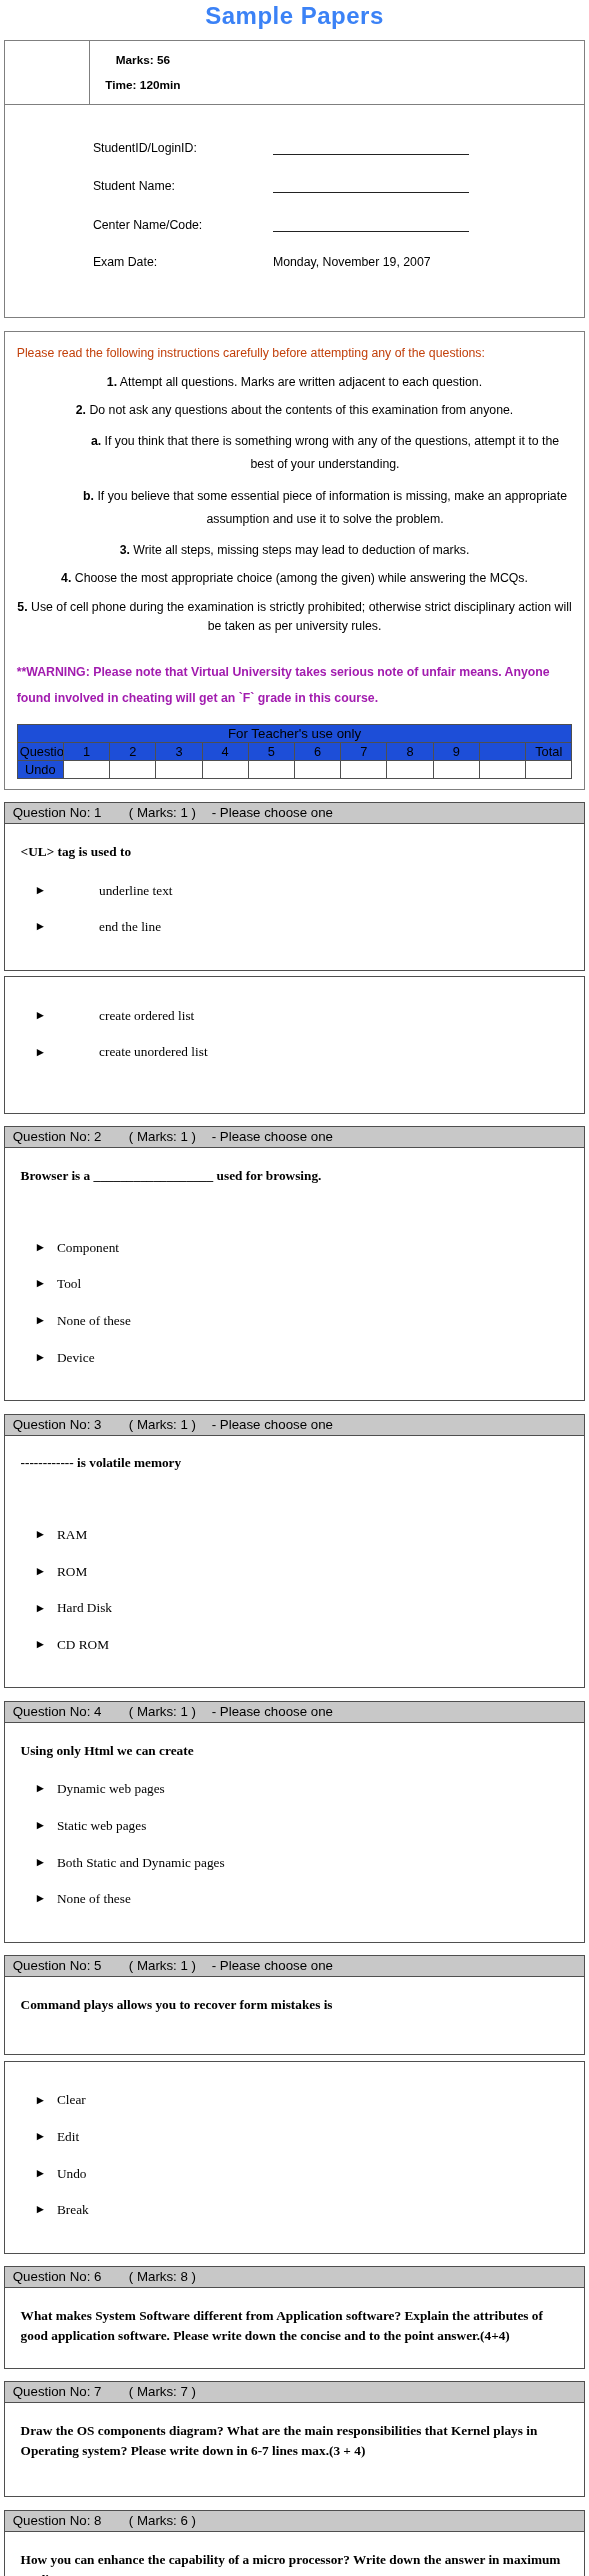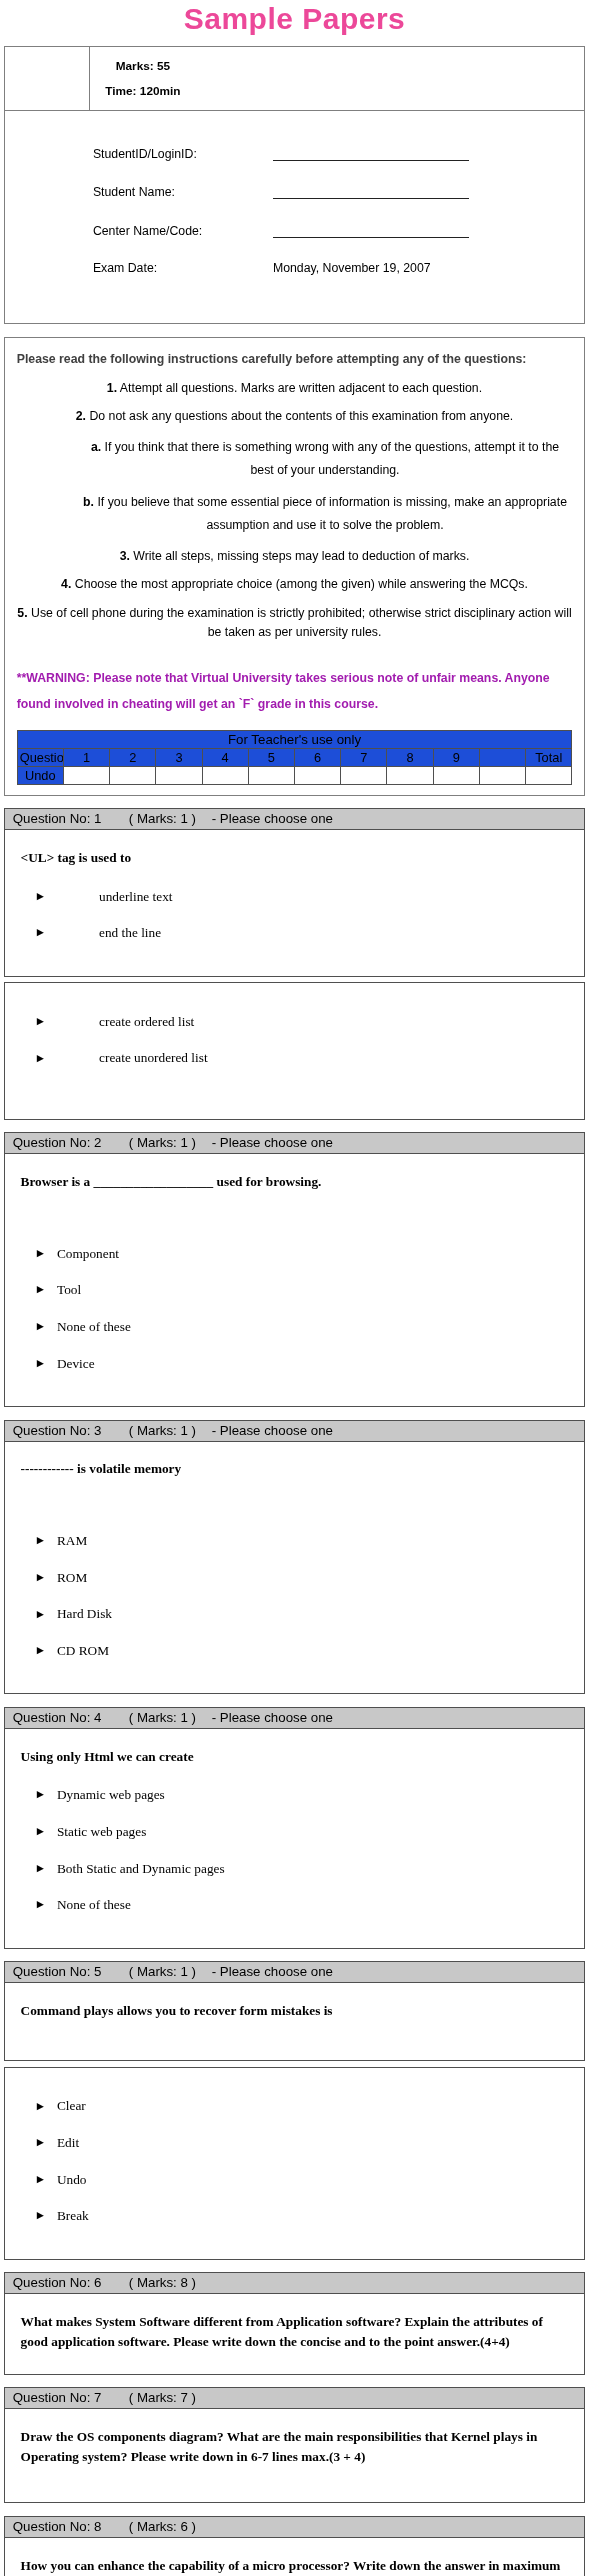--- a/index.html
+++ b/index.html
@@ -1,39 +1,39 @@
 <!DOCTYPE html>
 <html><head>
 <meta charset="utf-8">
 <style>
   html,body { margin:0; padding:0; background:#fff; }
   body { width:589px; font-family:"Liberation Sans", sans-serif; color:#000; }
   .page { padding:0 3.9px 13.8px; }
 
   
-  .title { text-align:center; font-size:30px; font-weight:bold; color:#ec4899; margin:2px 0 9.8px; letter-spacing:0.5px; }
+  .title { text-align:center; font-size:24px; font-weight:bold; color:#3b82f6; margin:2px 0 9.8px; letter-spacing:0.5px; }
 
   
   .hdr-table { display:flex; border:1px solid #7f7f7f; }
   .hdr-left { width:84px; border-right:1px solid #7f7f7f; }
   .hdr-center { flex:1; text-align:center; font-weight:bold; font-size:11.8px; border-right:1px solid #7f7f7f; padding:7.9px 0 2px; }
   .hdr-center div { margin:2px 0 11.8px; white-space:pre-wrap; }
   .hdr-right { width:106px; font-weight:bold; font-size:11.8px; text-align:center; display:flex; flex-direction:column; justify-content:flex-end; padding-bottom:11.8px; }
   .hdr-right div { margin-top:11.8px; }
 
   
   .student-box { border:1px solid #7f7f7f; border-top:none; padding:35px 0 23.6px 88px; }
   .s-row { display:flex; align-items:flex-end; margin-bottom:23.6px; font-size:12.3px; }
   .s-label { width:145px; }
   .s-line { width:196px; border-bottom:1px solid #222; height:13.8px; margin-left:35px; }
   .s-value { margin-left:35px; }
 
   
   .instr-box { border:1px solid #7f7f7f; margin-top:13.8px; padding:3.9px 11.8px 9.8px; font-size:12.3px; }
-  .instr-head { color:#404040; font-weight:bold; margin:7.9px 0 3.9px; line-height:1.6; }
+  .instr-head { color:#c2410c; font-weight:normal; margin:7.9px 0 3.9px; line-height:1.6; }
   .instr-item { margin:8.8px 0; line-height:1.6;text-align:center; }
   .instr-item.sub { margin-left:61px; line-height:1.9; }
   .instr-item b { font-weight:bold; }
   .warning { color:#a21caf; font-weight:bold; line-height:2.1; margin:23.6px 0 9.8px; }
 
   
   .tt { width:100%; border-collapse:collapse; margin-top:11.8px; font-size:12.8px; table-layout:fixed; }
   .tt td { border:1px solid #4f4f4f; text-align:center; background:#1d4ed8; padding:1px 2px; overflow:hidden; }
   .tt .c-question { width:71px; }
   .tt .c-blank { width:39px; }
@@ -57,21 +57,21 @@
 </head>
 <body>
 
 <div class="page">
 
   <div class="title">Sample Papers</div>
 
   <div class="hdr-table">
     <div class="hdr-left"></div>
     <div class="hdr-right">
-      <div>Marks: 55</div>
+      <div>Marks: 56</div>
       <div>Time: 120min</div>
     </div>
   </div>
 
   <div class="student-box">
     <div class="s-row">
       <div class="s-label">StudentID/LoginID:</div>
       <div class="s-line"></div>
     </div>
     <div class="s-row">

